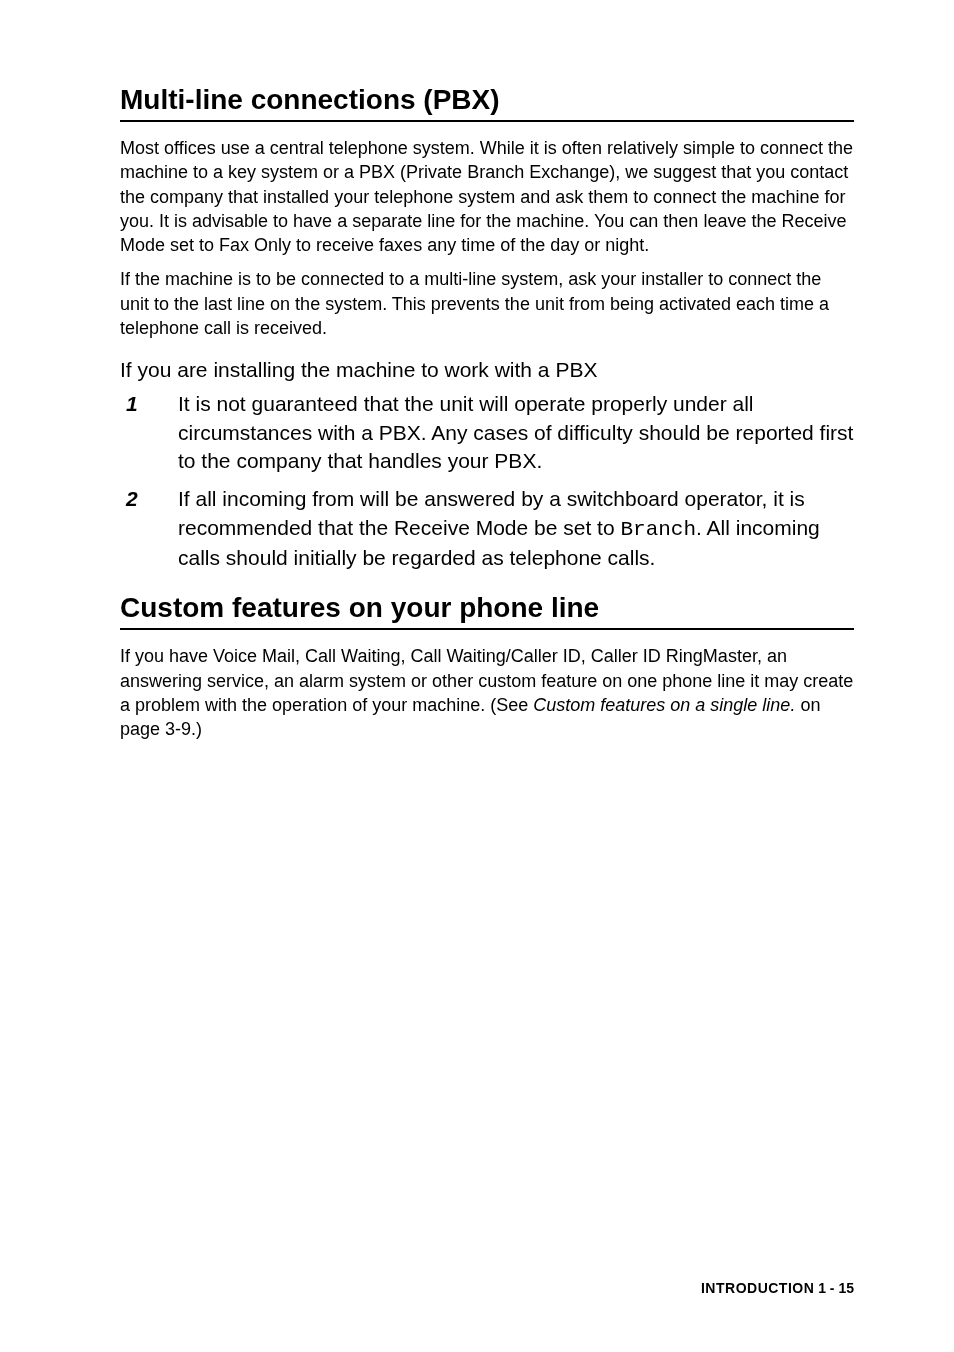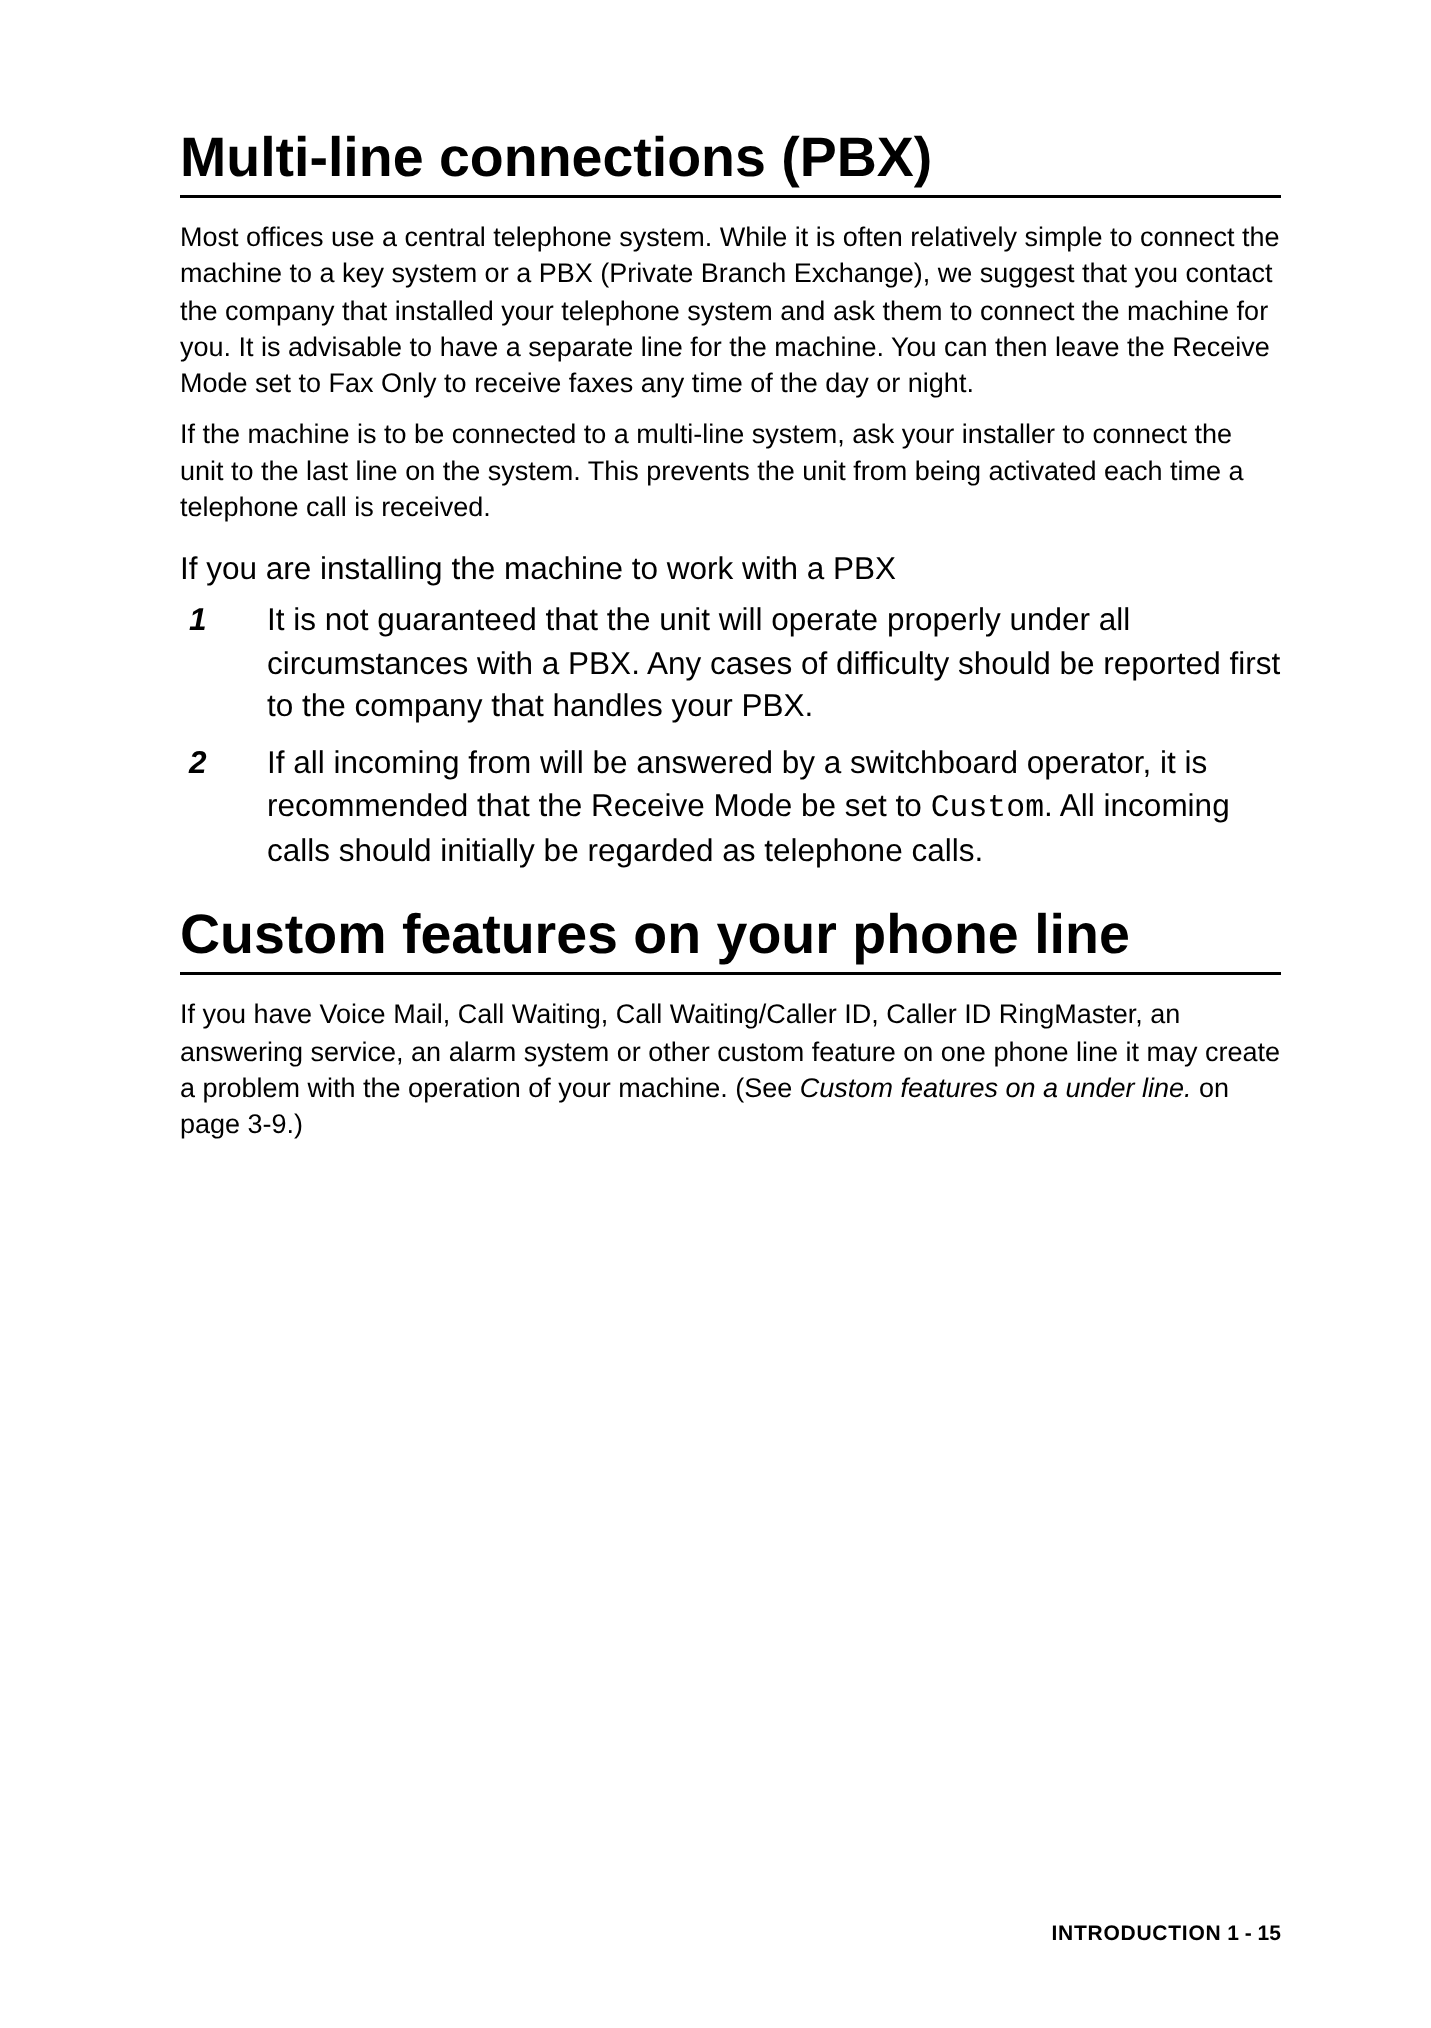--- a/index.html
+++ b/index.html
@@ -12,21 +12,21 @@
     color: #000000;
   }
   .page {
     box-sizing: border-box;
     width: 954px;
     height: 1352px;
     padding: 80px 100px 60px 120px;
     position: relative;
   }
   .section-heading {
-    font-size: 37px;
+    font-size: 28px;
     font-weight: bold;
     margin: 4px 0 4px 0;
   }
   .rule {
     border: 0;
     border-top: 2px solid #000000;
     margin: 4px 0 14px 0;
   }
   .body-text {
     font-size: 18px;
@@ -97,29 +97,29 @@
 
     <div class="sub-heading">If you are installing the machine to work with a PBX</div>
 
     <ol class="num-list">
       <li>
         <span class="num">1</span>
         <span class="li-text">It is not guaranteed that the unit will operate properly under all circumstances with a PBX. Any cases of difficulty should be reported first to the company that handles your PBX.</span>
       </li>
       <li>
         <span class="num">2</span>
-        <span class="li-text"><span>If all incoming from will be answered by a switchboard operator, it is recommended that the Receive Mode be set to </span><span class="mono">Custom</span><span>. All incoming calls should initially be regarded as telephone calls.</span></span>
+        <span class="li-text"><span>If all incoming from will be answered by a switchboard operator, it is recommended that the Receive Mode be set to </span><span class="mono">Branch</span><span>. All incoming calls should initially be regarded as telephone calls.</span></span>
       </li>
     </ol>
   </div>
 
   <div>
     <div class="section-heading">Custom features on your phone line</div>
     <hr class="rule">
-    <p class="body-text"><span>If you have Voice Mail, Call Waiting, Call Waiting/Caller ID, Caller ID RingMaster, an answering service, an alarm system or other custom feature on one phone line it may create a problem with the operation of your machine. (See </span><span class="italic">Custom features on a under line.</span><span> on page 3-9.)</span></p>
+    <p class="body-text"><span>If you have Voice Mail, Call Waiting, Call Waiting/Caller ID, Caller ID RingMaster, an answering service, an alarm system or other custom feature on one phone line it may create a problem with the operation of your machine. (See </span><span class="italic">Custom features on a single line.</span><span> on page 3-9.)</span></p>
   </div>
 
   <div class="footer">
     <span class="label">INTRODUCTION</span>
     <span class="pagenum">1 - 15</span>
   </div>
 
 </div>
 
 </body></html>

